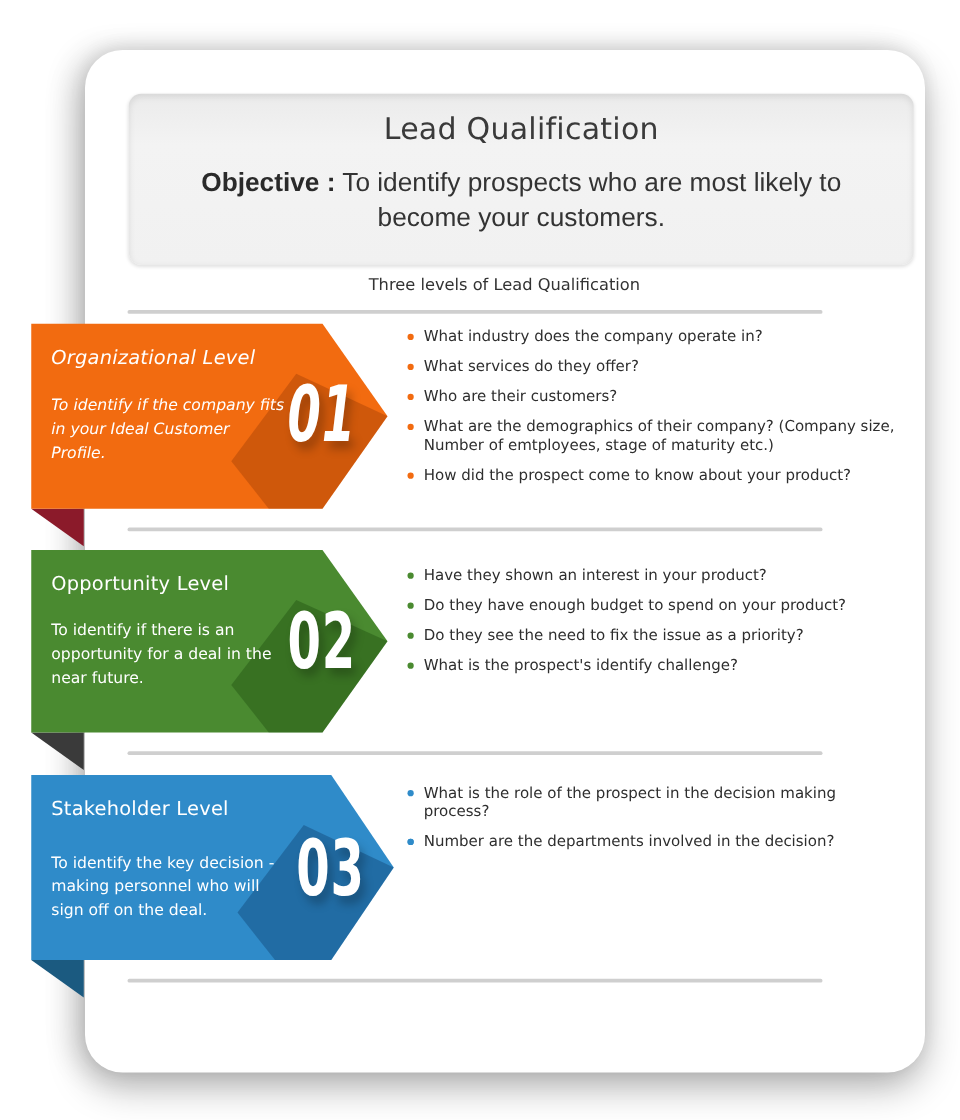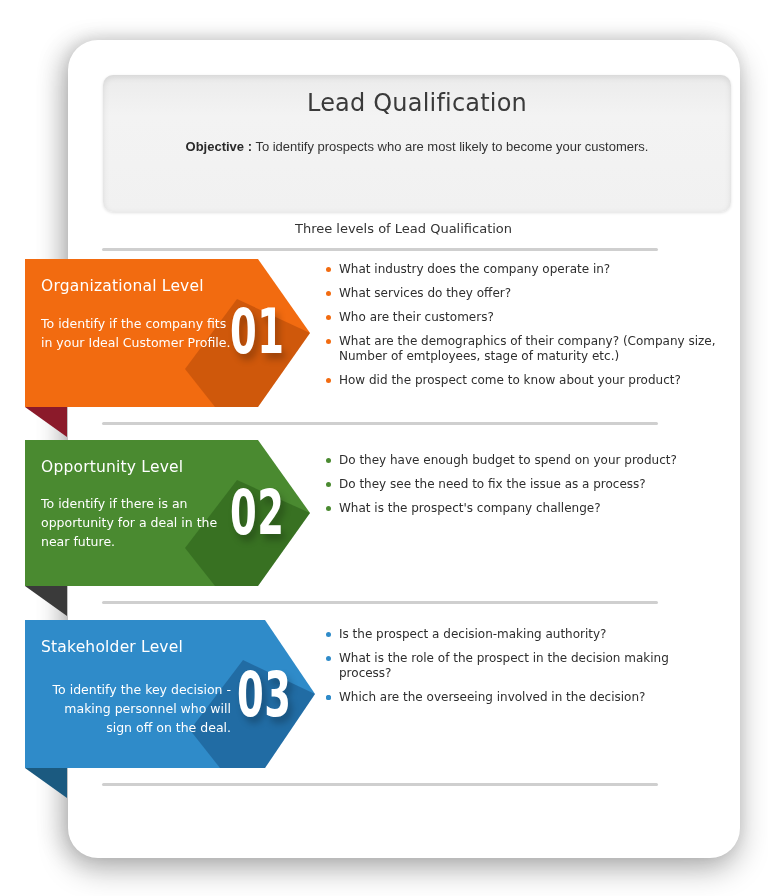--- a/index.html
+++ b/index.html
@@ -22,21 +22,21 @@
     text-align: center;
     padding-left: 27px;
   }
   .title {
     position: absolute; left: 0; right: 0; top: 14px;
     font-family: "DejaVu Sans", sans-serif; font-size: 24px; color: #3a3a3a;
     letter-spacing: 0.2px;
   }
   .objective {
     position: absolute; left: 40px; right: 40px; top: 58px;
-    font-size: 13px; line-height: 28px; color: #333;
+    font-size: 21px; line-height: 28px; color: #333;
   }
   .objective b { font-weight: bold; color: #2a2a2a; }
   .subtitle {
     position: absolute; left: 103px; width: 601px; top: 221px; text-align: center;
     font-family: "DejaVu Sans", sans-serif; font-size: 13px; color: #333;
   }
   .divider { position: absolute; height: 3px; background: #cfcfcf; border-radius: 2px; }
   .ribbon { position: absolute; left: 25px; width: 290px; }
   .ribbon svg.shape { position: absolute; left: 0; top: 0; overflow: visible; }
   .r-title {
@@ -70,21 +70,21 @@
 <div class="header-box">
   <div class="title">Lead Qualification</div>
   <div class="objective">
     <b>Objective :</b><span> To identify prospects who are most likely to become your customers.</span>
   </div>
 </div>
 
 <div class="subtitle">Three levels of Lead Qualification</div>
 <div class="divider" style="left:102px;top:248px;width:556px;"></div>
 
-<div class="ribbon" style="top:259px;height:180px;">
+<div class="ribbon" style="top:259px;height:180px;font-style:italic;">
   <svg class="shape" width="290" height="180">
     <polygon points="0,148 42,148 42,178" fill="#8B1A2A"></polygon>
     <polygon points="210,0 286,74 210,148 250,148 290,100" fill="rgba(0,0,0,0.0)"></polygon>
     <polygon points="0,0 233,0 285,74 233,148 0,148" fill="#F26B10"></polygon>
     <polygon points="212,40 285,74 233,148 190,148 160,110" fill="rgba(120,40,0,0.28)"></polygon>
   </svg>
   <div class="r-title">Organizational Level</div>
   <div class="r-desc" style="top:55px;">To identify if the company fits in your Ideal Customer Profile.</div>
   <div class="r-num" style="top:36px;">01</div>
 </div>
@@ -101,35 +101,35 @@
   <svg class="shape" width="290" height="180">
     <polygon points="0,146 42,146 42,176" fill="#3A3A3A"></polygon>
     <polygon points="0,0 233,0 285,73 233,146 0,146" fill="#4A8A30"></polygon>
     <polygon points="212,40 285,73 233,146 190,146 160,108" fill="rgba(10,50,0,0.28)"></polygon>
   </svg>
   <div class="r-title">Opportunity Level</div>
   <div class="r-desc" style="top:54px;">To identify if there is an opportunity for a deal in the near future.</div>
   <div class="r-num" style="top:36px;">02</div>
 </div>
 <ul class="qlist" style="top:453px;">
+  <li style="margin-bottom:9px;"><span class="dot" style="background:#4A8A30"></span><span>Have they shown an interest in your product?</span></li>
   <li style="margin-bottom:9px;"><span class="dot" style="background:#4A8A30"></span><span>Do they have enough budget to spend on your product?</span></li>
-  <li style="margin-bottom:9px;"><span class="dot" style="background:#4A8A30"></span><span>Do they see the need to fix the issue as a process?</span></li>
-  <li><span class="dot" style="background:#4A8A30"></span><span>What is the prospect's company challenge?</span></li>
+  <li style="margin-bottom:9px;"><span class="dot" style="background:#4A8A30"></span><span>Do they see the need to fix the issue as a priority?</span></li>
+  <li><span class="dot" style="background:#4A8A30"></span><span>What is the prospect's identify challenge?</span></li>
 </ul>
 <div class="divider" style="left:102px;top:601px;width:556px;"></div>
 
 <div class="ribbon" style="top:620px;height:180px;">
   <svg class="shape" width="290" height="180">
     <polygon points="0,148 42,148 42,178" fill="#1B5A80"></polygon>
     <polygon points="0,0 240,0 290,74 240,148 0,148" fill="#2F8BC9"></polygon>
     <polygon points="218,40 290,74 240,148 195,148 165,110" fill="rgba(0,30,70,0.28)"></polygon>
   </svg>
   <div class="r-title">Stakeholder Level</div>
-  <div class="r-desc" style="top:60px;text-align:right;">To identify the key decision -making personnel who will sign off on the deal.</div>
+  <div class="r-desc" style="top:60px;">To identify the key decision -making personnel who will sign off on the deal.</div>
   <div class="r-num" style="top:38px;left:212px;">03</div>
 </div>
 <ul class="qlist" style="top:627px;">
-  <li style="margin-bottom:9px;"><span class="dot" style="background:#2F8BC9"></span><span>Is the prospect a decision-making authority?</span></li>
   <li style="margin-bottom:9px;width:330px;"><span class="dot" style="background:#2F8BC9"></span><span>What is the role of the prospect in the decision making process?</span></li>
   <li style="margin-bottom:9px;"><span class="dot" style="background:#2F8BC9"></span></li>
-  <li style="margin-bottom:9px;"><span class="dot" style="background:#2F8BC9"></span><span>Which are the overseeing involved in the decision?</span></li>
+  <li style="margin-bottom:9px;"><span class="dot" style="background:#2F8BC9"></span><span>Number are the departments involved in the decision?</span></li>
 </ul>
 <div class="divider" style="left:102px;top:783px;width:556px;"></div>
 
 </body></html>

